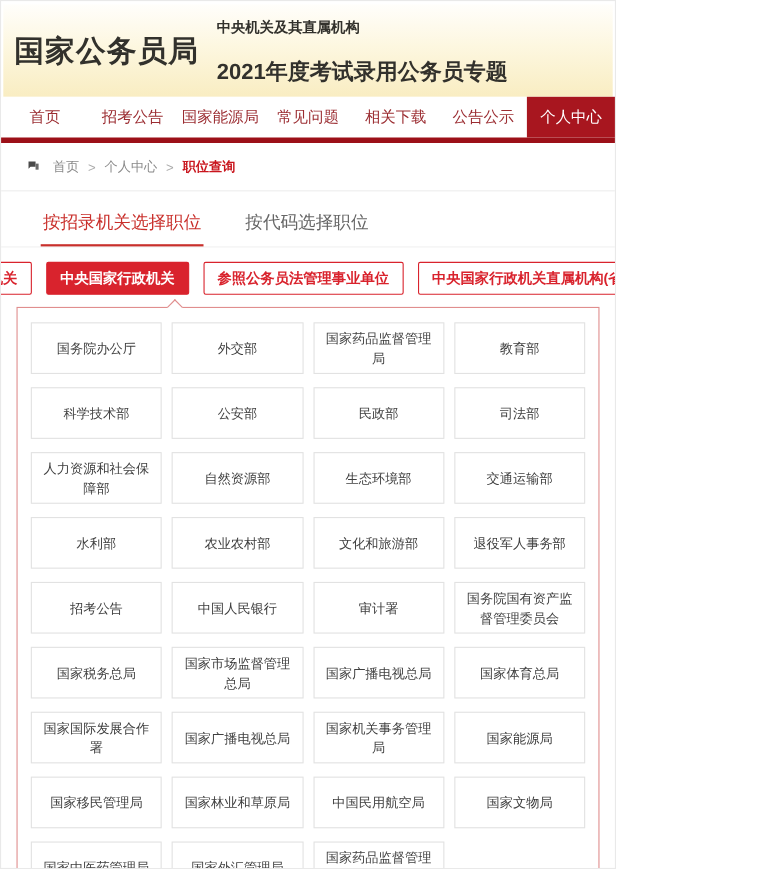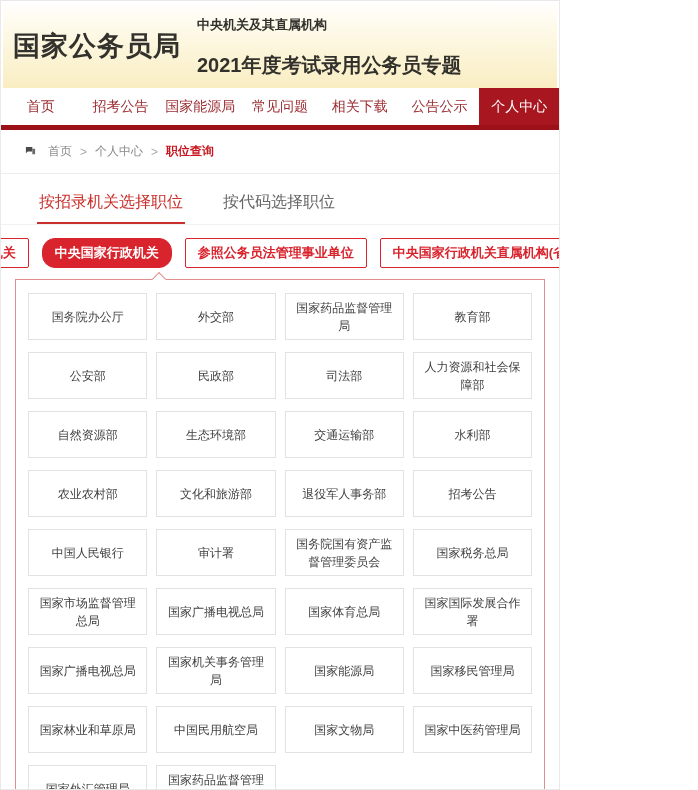--- a/index.html
+++ b/index.html
@@ -94,21 +94,21 @@
     border: 1px solid #d9232d;
     color: #d9232d;
     background: #fff;
     font-size: 13px;
     font-weight: bold;
     padding: 5px 12px;
     border-radius: 2px;
     cursor: pointer;
     white-space: nowrap;
   }
-  .cat.active { background: #d9232d; color: #fff; border-radius: 13px; }
+  .cat.active { background: #d9232d; color: #fff; }
 
   
   .grid-wrap {
     position: relative;
     margin: 11px 14px 0 14px;
     border: 1px solid #e08e8e;
     padding: 13px 12px;
     background: #fff;
   }
   .grid-caret {
@@ -201,20 +201,21 @@
     <div class="cat">中央国家行政机关直属机构(省级及以下)</div>
   </div>
 
   <div class="grid-wrap">
     <div class="grid-caret"></div>
     <div class="grid">
       <div class="cell">国务院办公厅</div>
       <div class="cell">外交部</div>
       <div class="cell">国家药品监督管理局</div>
       <div class="cell">教育部</div>
+      <div class="cell">科学技术部</div>
       <div class="cell">公安部</div>
       <div class="cell">民政部</div>
       <div class="cell">司法部</div>
       <div class="cell">人力资源和社会保障部</div>
       <div class="cell">自然资源部</div>
       <div class="cell">生态环境部</div>
       <div class="cell">交通运输部</div>
       <div class="cell">水利部</div>
       <div class="cell">农业农村部</div>
       <div class="cell">文化和旅游部</div>

